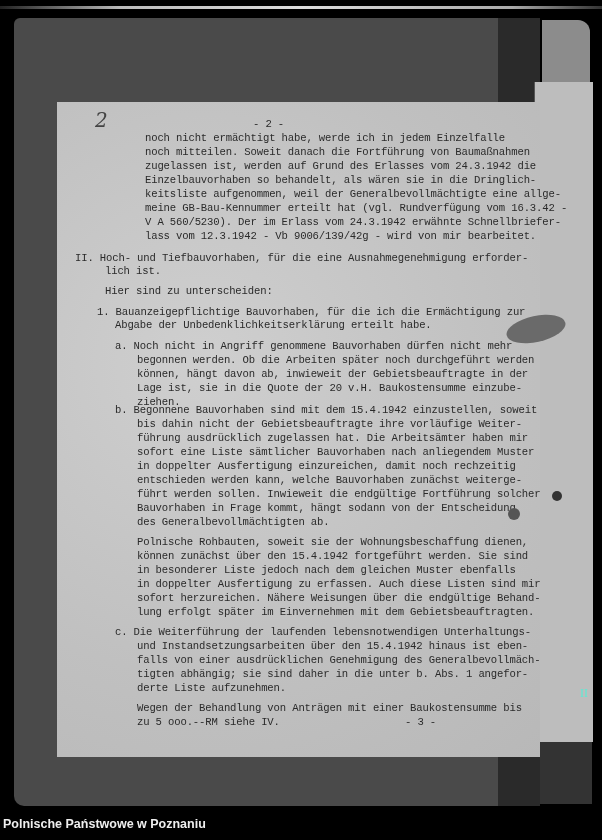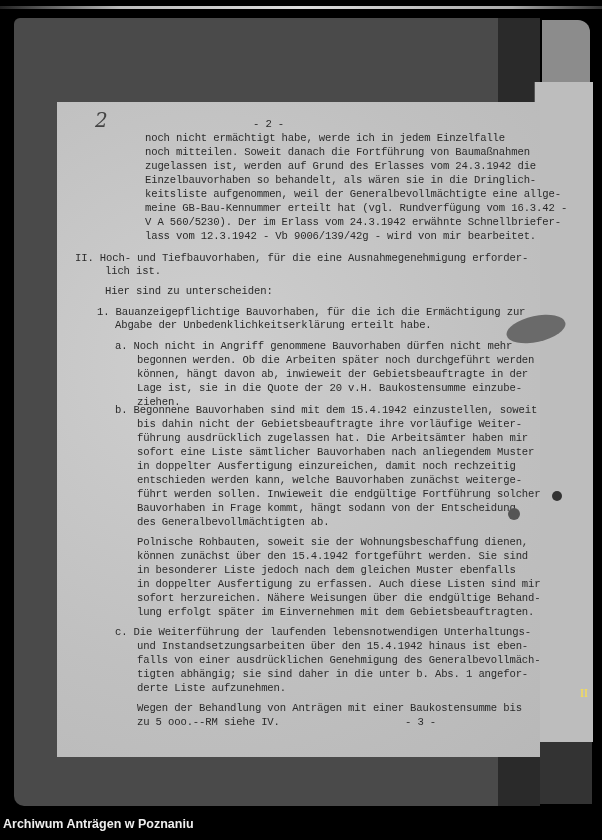--- a/index.html
+++ b/index.html
@@ -19,21 +19,21 @@
                background:#c4c4c4;
                background-image:radial-gradient(circle at 30% 40%, #cfcfcf 0%, #c0c0c0 60%, #b8b8b8 100%); }
   .text { position:absolute; left:0; top:0; width:483px; height:655px; color:#2a2a2a;
           font-size:10.6px; line-height:13.6px; letter-spacing:-0.15px; white-space:pre; }
   .ln { position:absolute; }
   .hand-num { position:absolute; left:38px; top:12px; font-family:"DejaVu Serif", serif;
               font-style:italic; font-size:20px; color:#444; }
   .page-no { position:absolute; left:196px; top:16px; }
   .page-foot { position:absolute; left:348px; top:614px; }
   .right-mark { position:absolute; left:580px; top:686px; font-family:"Liberation Serif",serif;
-                font-size:12px; color:#fde047; }
+                font-size:12px; color:#5eead4; }
   .smudge { position:absolute; left:506px; top:316px; width:60px; height:26px;
             background:#6a6a6a; border-radius:50%; transform:rotate(-12deg); }
   .hole1 { position:absolute; left:552px; top:491px; width:10px; height:10px; border-radius:50%; background:#333; }
   .hole2 { position:absolute; left:508px; top:508px; width:12px; height:12px; border-radius:50%; background:#555; }
   .footer-bar { position:absolute; left:0; top:806px; width:602px; height:34px; background:#000; }
   .archive-label { position:absolute; left:3px; top:817px; color:#eee;
                    font-family:"Liberation Sans", sans-serif; font-weight:bold; font-size:12.5px; }
 </style>
 </head>
 <body>
@@ -52,13 +52,13 @@
     <span class="ln page-foot">- 3 -</span>
   <span class="ln" style="left: 88px; top: 30px;">noch nicht ermächtigt habe, werde ich in jedem Einzelfalle</span><span class="ln" style="left: 88px; top: 44px;">noch mitteilen. Soweit danach die Fortführung von Baumaßnahmen</span><span class="ln" style="left: 88px; top: 58px;">zugelassen ist, werden auf Grund des Erlasses vom 24.3.1942 die</span><span class="ln" style="left: 88px; top: 72px;">Einzelbauvorhaben so behandelt, als wären sie in die Dringlich-</span><span class="ln" style="left: 88px; top: 86px;">keitsliste aufgenommen, weil der Generalbevollmächtigte eine allge-</span><span class="ln" style="left: 88px; top: 100px;">meine GB-Bau-Kennummer erteilt hat (vgl. Rundverfügung vom 16.3.42 -</span><span class="ln" style="left: 88px; top: 114px;">V A 560/5230). Der im Erlass vom 24.3.1942 erwähnte Schnellbriefer-</span><span class="ln" style="left: 88px; top: 128px;">lass vom 12.3.1942 - Vb 9006/139/42g - wird von mir bearbeitet.</span><span class="ln" style="left: 18px; top: 150px;">II. Hoch- und Tiefbauvorhaben, für die eine Ausnahmegenehmigung erforder-</span><span class="ln" style="left: 48px; top: 163px;">lich ist.</span><span class="ln" style="left: 48px; top: 183px;">Hier sind zu unterscheiden:</span><span class="ln" style="left: 40px; top: 204px;">1. Bauanzeigepflichtige Bauvorhaben, für die ich die Ermächtigung zur</span><span class="ln" style="left: 58px; top: 217px;">Abgabe der Unbedenklichkeitserklärung erteilt habe.</span><span class="ln" style="left: 58px; top: 238px;">a. Noch nicht in Angriff genommene Bauvorhaben dürfen nicht mehr</span><span class="ln" style="left: 80px; top: 252px;">begonnen werden. Ob die Arbeiten später noch durchgeführt werden</span><span class="ln" style="left: 80px; top: 266px;">können, hängt davon ab, inwieweit der Gebietsbeauftragte in der</span><span class="ln" style="left: 80px; top: 280px;">Lage ist, sie in die Quote der 20 v.H. Baukostensumme einzube-</span><span class="ln" style="left: 80px; top: 294px;">ziehen.</span><span class="ln" style="left: 58px; top: 302px;">b. Begonnene Bauvorhaben sind mit dem 15.4.1942 einzustellen, soweit</span><span class="ln" style="left: 80px; top: 316px;">bis dahin nicht der Gebietsbeauftragte ihre vorläufige Weiter-</span><span class="ln" style="left: 80px; top: 330px;">führung ausdrücklich zugelassen hat. Die Arbeitsämter haben mir</span><span class="ln" style="left: 80px; top: 344px;">sofort eine Liste sämtlicher Bauvorhaben nach anliegendem Muster</span><span class="ln" style="left: 80px; top: 358px;">in doppelter Ausfertigung einzureichen, damit noch rechzeitig</span><span class="ln" style="left: 80px; top: 372px;">entschieden werden kann, welche Bauvorhaben zunächst weiterge-</span><span class="ln" style="left: 80px; top: 386px;">führt werden sollen. Inwieweit die endgültige Fortführung solcher</span><span class="ln" style="left: 80px; top: 400px;">Bauvorhaben in Frage kommt, hängt sodann von der Entscheidung</span><span class="ln" style="left: 80px; top: 414px;">des Generalbevollmächtigten ab.</span><span class="ln" style="left: 80px; top: 434px;">Polnische Rohbauten, soweit sie der Wohnungsbeschaffung dienen,</span><span class="ln" style="left: 80px; top: 448px;">können zunächst über den 15.4.1942 fortgeführt werden. Sie sind</span><span class="ln" style="left: 80px; top: 462px;">in besonderer Liste jedoch nach dem gleichen Muster ebenfalls</span><span class="ln" style="left: 80px; top: 476px;">in doppelter Ausfertigung zu erfassen. Auch diese Listen sind mir</span><span class="ln" style="left: 80px; top: 490px;">sofort herzureichen. Nähere Weisungen über die endgültige Behand-</span><span class="ln" style="left: 80px; top: 504px;">lung erfolgt später im Einvernehmen mit dem Gebietsbeauftragten.</span><span class="ln" style="left: 58px; top: 524px;">c. Die Weiterführung der laufenden lebensnotwendigen Unterhaltungs-</span><span class="ln" style="left: 80px; top: 538px;">und Instandsetzungsarbeiten über den 15.4.1942 hinaus ist eben-</span><span class="ln" style="left: 80px; top: 552px;">falls von einer ausdrücklichen Genehmigung des Generalbevollmäch-</span><span class="ln" style="left: 80px; top: 566px;">tigten abhängig; sie sind daher in die unter b. Abs. 1 angefor-</span><span class="ln" style="left: 80px; top: 580px;">derte Liste aufzunehmen.</span><span class="ln" style="left: 80px; top: 600px;">Wegen der Behandlung von Anträgen mit einer Baukostensumme bis</span><span class="ln" style="left: 80px; top: 614px;">zu 5 ooo.--RM siehe IV.</span></div>
 </div>
 
 <div class="smudge"></div>
 <div class="hole1"></div>
 <div class="hole2"></div>
 <span class="right-mark">II</span>
 
 <div class="footer-bar"></div>
-<span class="archive-label">Archiwum Anträgen w Poznaniu</span>
+<span class="archive-label">Polnische Państwowe w Poznaniu</span>
 
 </body></html>

